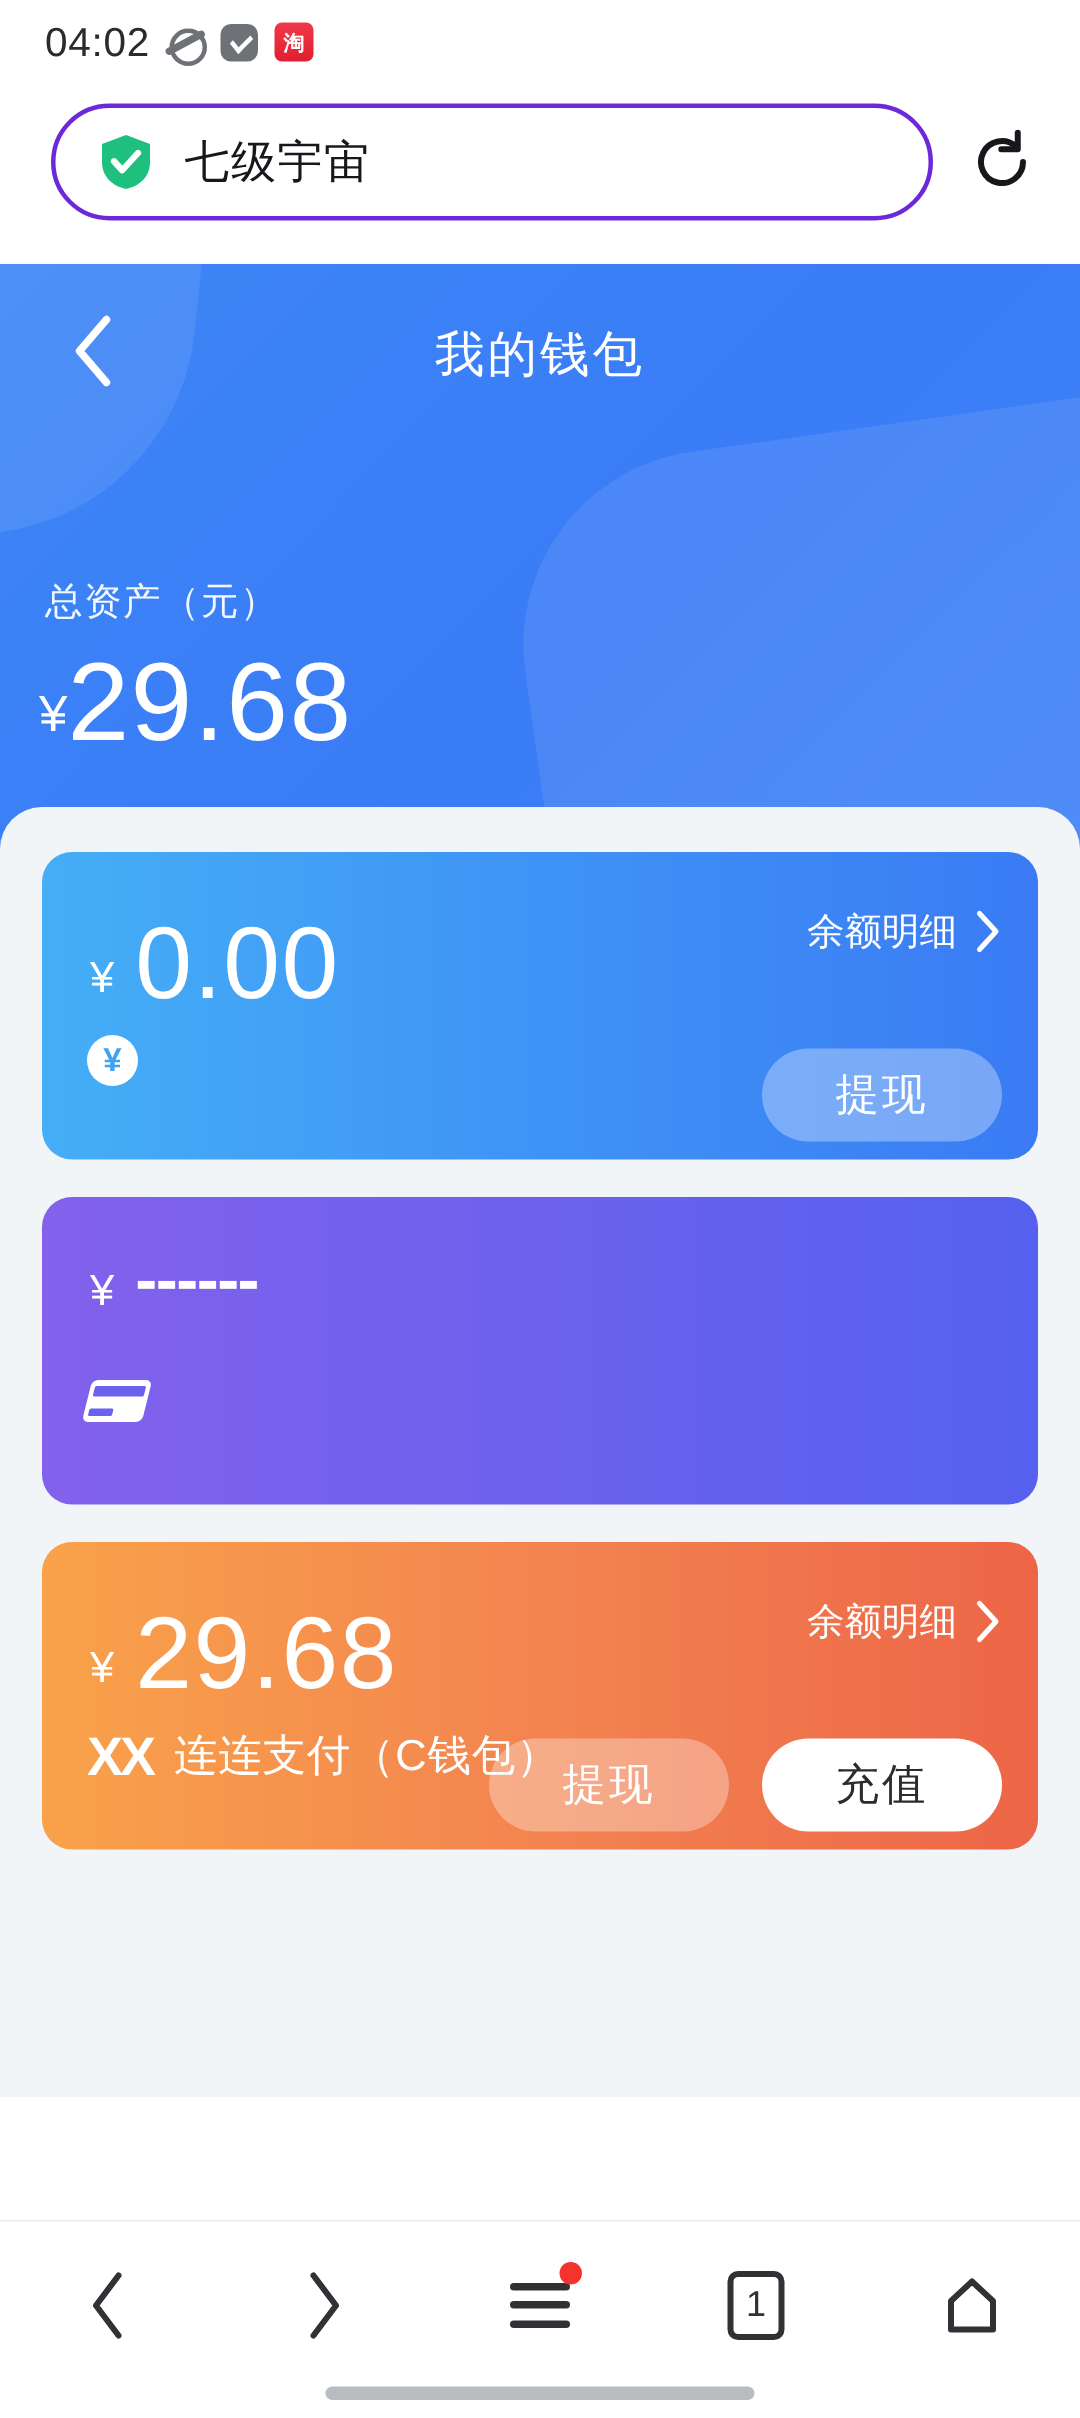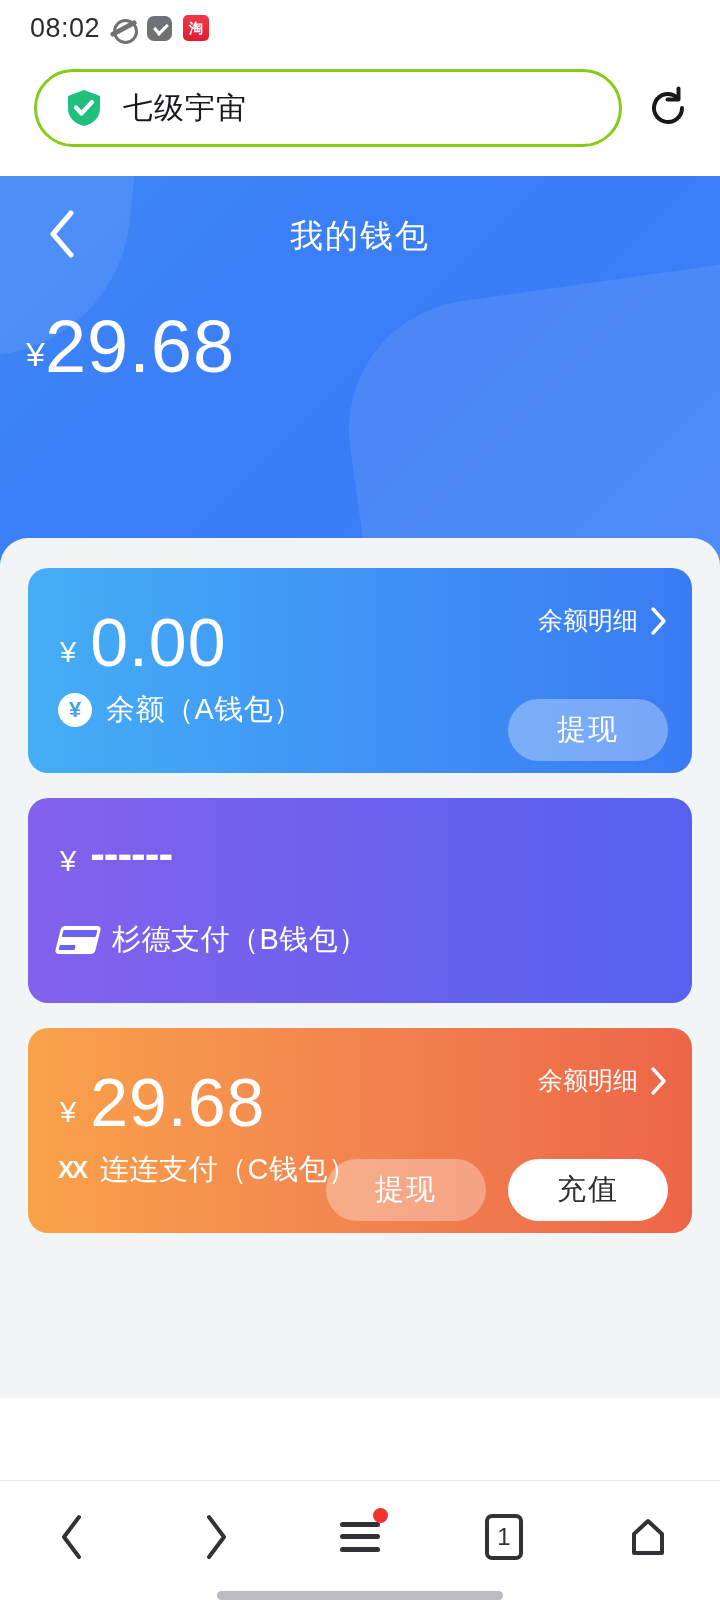--- a/index.html
+++ b/index.html
@@ -66,21 +66,21 @@
   .w3{ width:8px; height:5px; top:15px;}
   .ico-batt{ width:42px; height:23px; border-radius:6px; background:#3d4044; position:relative; }
   .ico-batt::after{ content:""; position:absolute; right:-5px; top:7px; width:4px; height:9px; background:#3d4044; border-radius:0 2px 2px 0;}
 
   
   .urlbar-wrap{
     height:104px; background:#fff; display:flex; align-items:center;
     padding:0 24px 0 34px; gap:18px;
   }
   .urlbar{
-    flex:1; height:78px; border:3px solid #84cc16; border-radius:39px;
+    flex:1; height:78px; border:3px solid #6d28d9; border-radius:39px;
     display:flex; align-items:center; padding:0 28px; gap:20px; background:#fff;
   }
   .shield{ width:38px; height:40px; position:relative; flex:0 0 auto;}
   .shield svg{ display:block; }
   .url-text{ font-size:30px; color:#16181c; letter-spacing:1px; }
   .reload-btn{ width:56px; height:56px; display:flex; align-items:center; justify-content:center; }
 
   
   .app-header{
     position:relative; height:390px; overflow:hidden;
@@ -138,21 +138,21 @@
   .ico-sandcard{
     width:40px; height:28px; background:#ffffff; border-radius:4px;
     transform:skewX(-14deg); position:relative; display:flex; align-items:center; justify-content:center;
   }
   .ico-sandcard::before{
     content:""; position:absolute; left:3px; top:4px; right:3px; height:7px; background:#6a61ee; border-radius:1px;
   }
   .ico-sandcard::after{
     content:""; position:absolute; left:3px; bottom:4px; width:16px; height:5px; background:#6a61ee; border-radius:1px;
   }
-  .ico-xx{ font-size:24px; font-weight:800; letter-spacing:-2px; color:#fff; font-family:"Liberation Sans",sans-serif;}
+  .ico-xx{ font-size:36px; font-weight:800; letter-spacing:-2px; color:#fff; font-family:"Liberation Sans",sans-serif;}
 
   .btns{ position:absolute; right:24px; bottom:12px; display:flex; align-items:center; gap:22px; }
   .pill{
     height:62px; min-width:160px; border-radius:31px; display:flex; align-items:center;
     justify-content:center; font-size:29px; letter-spacing:2px;
   }
   .pill-ghost{ background:rgba(255,255,255,.32); color:#fff; }
   .pill-solid{ background:#ffffff; color:#2c2c2e; }
   .bottom-nav{
     position:absolute; left:0; bottom:0; width:720px; height:132px; background:#fff;
@@ -175,21 +175,21 @@
     width:286px; height:9px; border-radius:5px; background:#b9bcc0;
   }
 </style>
 </head>
 <body>
 
 <div class="phone">
 
   <div class="statusbar">
     <div class="sb-left">
-      <span class="sb-time">08:02</span>
+      <span class="sb-time">04:02</span>
       <span class="ico-planet"></span>
       <span class="ico-msg"></span>
       <span class="ico-taobao">淘</span>
     </div>
   </div>
 
   <div class="urlbar-wrap">
     <div class="urlbar">
       <span class="shield">
         <svg width="38" height="40" viewBox="0 0 38 40">
@@ -213,20 +213,21 @@
 
     <div class="hdr-top">
       <div class="back-chevron">
         <svg width="34" height="52" viewBox="0 0 34 52">
           <path d="M26 5 L8 26 L26 47" stroke="#ffffff" stroke-width="5" fill="none" stroke-linecap="round" stroke-linejoin="round"></path>
         </svg>
       </div>
       <div class="hdr-title">我的钱包</div>
     </div>
 
+    <div class="asset-label">总资产（元）</div>
     <div class="asset-row">
       <span class="asset-cny">¥</span>
       <span class="asset-amount">29.68</span>
     </div>
   </div>
 
   <div class="sheet">
 
     <div class="card card-a">
       <div class="detail-link">
@@ -234,35 +235,33 @@
         <svg width="18" height="30" viewBox="0 0 18 30">
             <path d="M3 3 L14 15 L3 27" stroke="#ffffff" stroke-width="3.4" fill="none" stroke-linecap="round" stroke-linejoin="round"></path>
           </svg>
       </div>
       <div class="amt-row">
         <span class="amt-cny">¥</span>
         <span class="amt-val">0.00</span>
       </div>
       <div class="name-row">
         <span class="ico-coin">¥</span>
-        <span class="name-text">余额（A钱包）</span>
       </div>
       <div class="btns">
         <div class="pill pill-ghost">提现</div>
       </div>
     </div>
 
     <div class="card card-b">
       <div class="amt-row">
         <span class="amt-cny">¥</span>
         <span class="amt-dash">------</span>
       </div>
       <div class="name-row">
         <span class="ico-sandcard"></span>
-        <span class="name-text">杉德支付（B钱包）</span>
       </div>
     </div>
 
     <div class="card card-c">
       <div class="detail-link">
         <span>余额明细</span>
         <svg width="18" height="30" viewBox="0 0 18 30">
             <path d="M3 3 L14 15 L3 27" stroke="#ffffff" stroke-width="3.4" fill="none" stroke-linecap="round" stroke-linejoin="round"></path>
           </svg>
       </div>

